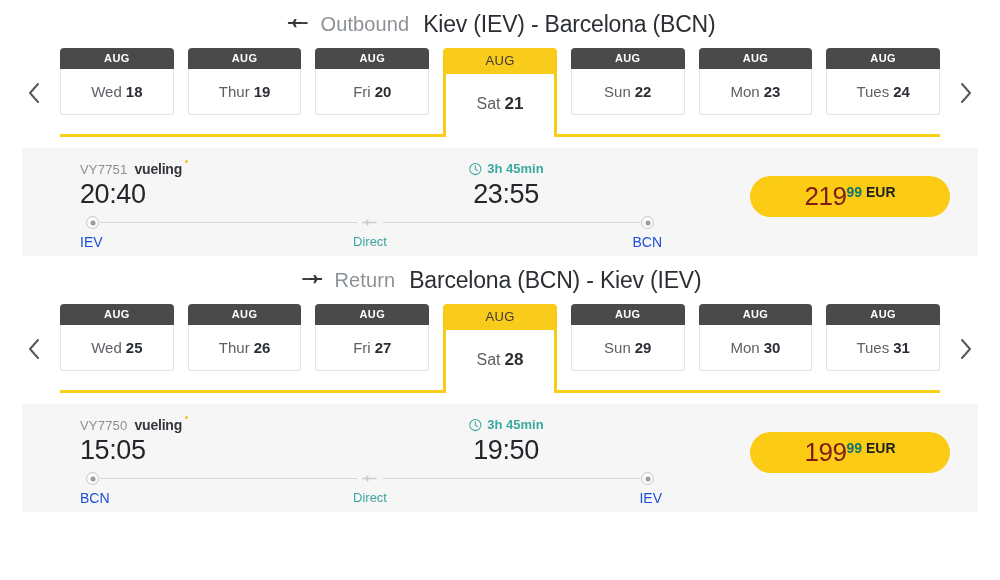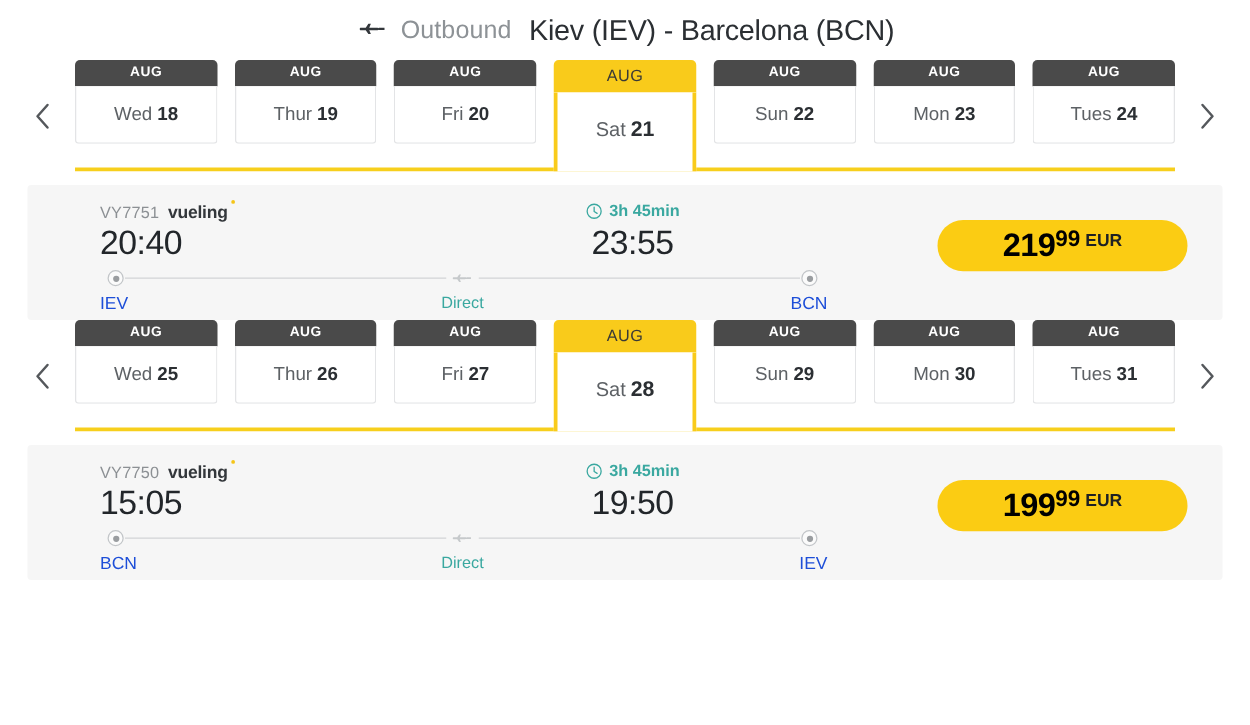--- a/index.html
+++ b/index.html
@@ -314,28 +314,28 @@
     border-radius: 21px;
     background: #fbcc13;
     display: flex;
     align-items: center;
     justify-content: center;
     cursor: pointer;
     box-sizing: border-box;
   }
   .price .whole {
     font-size: 26px;
+    font-weight: normal;
+    color: #7f1d1d;
+    letter-spacing: -.5px;
+  }
+  .price .cents {
+    font-size: 14px;
     font-weight: bold;
-    color: #000000;
-    letter-spacing: -.5px;
-  }
-  .price .cents {
-    font-size: 18px;
-    font-weight: bold;
-    color: #000000;
+    color: #0f766e;
     margin-left: 0;
     position: relative;
     top: -5px;
   }
   .price .cur {
     font-size: 14px;
     font-weight: bold;
     color: #1d2024;
     margin-left: 4px;
     position: relative;
@@ -469,20 +469,32 @@
           <span class="cents">99</span>
           <span class="cur">EUR</span>
         </div>
 
       </div>
     </div>
   </div>
 
   <div>
 
+    <div class="section-header">
+      <span class="plane-wrap">
+        <svg width="24" height="24" viewBox="0 0 24 24">
+          <g transform="translate(24,0) scale(-1,1)">
+            <path d="M2.6 12.1h4.0l2.1 3.1h2.0l-1.3-3.1h5.3c1.6 0 3.0-.4 3.0-1.0s-1.4-1.0-3.0-1.0H9.4l1.3-3.1H8.7L6.6 10.1H2.6c-.5 0-.8.4-.8 1s.3 1 .8 1z" fill="#33373b"></path>
+            <path d="M17.0 10.1h4.6v1.9h-4.6z" fill="#33373b"></path>
+          </g>
+        </svg>
+      </span>
+      <span class="section-label">Return</span>
+      <span class="section-route">Barcelona (BCN) - Kiev (IEV)</span>
+    </div>
 
     <div class="datestrip">
       <div class="arrow left">
         <svg width="14" height="22" viewBox="0 0 14 22">
           <path d="M11 2 L3 11 L11 20" stroke="#55585c" stroke-width="2" fill="none" stroke-linecap="round" stroke-linejoin="round"></path>
         </svg>
       </div>
       <div class="arrow right">
         <svg width="14" height="22" viewBox="0 0 14 22">
           <path d="M3 2 L11 11 L3 20" stroke="#55585c" stroke-width="2" fill="none" stroke-linecap="round" stroke-linejoin="round"></path>

